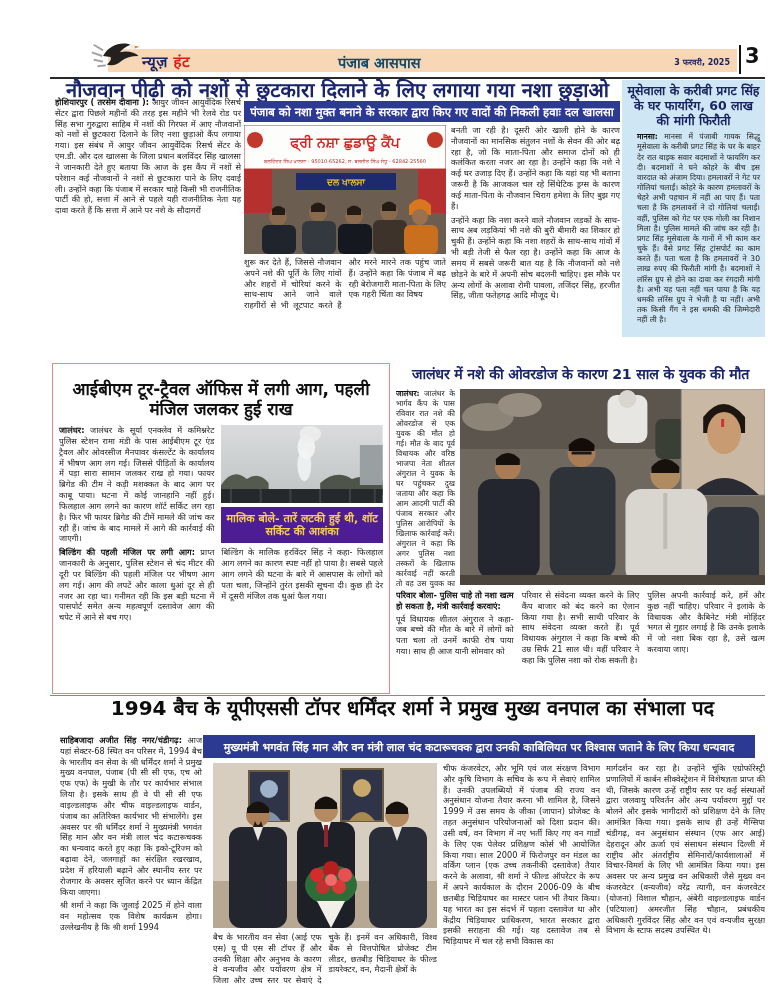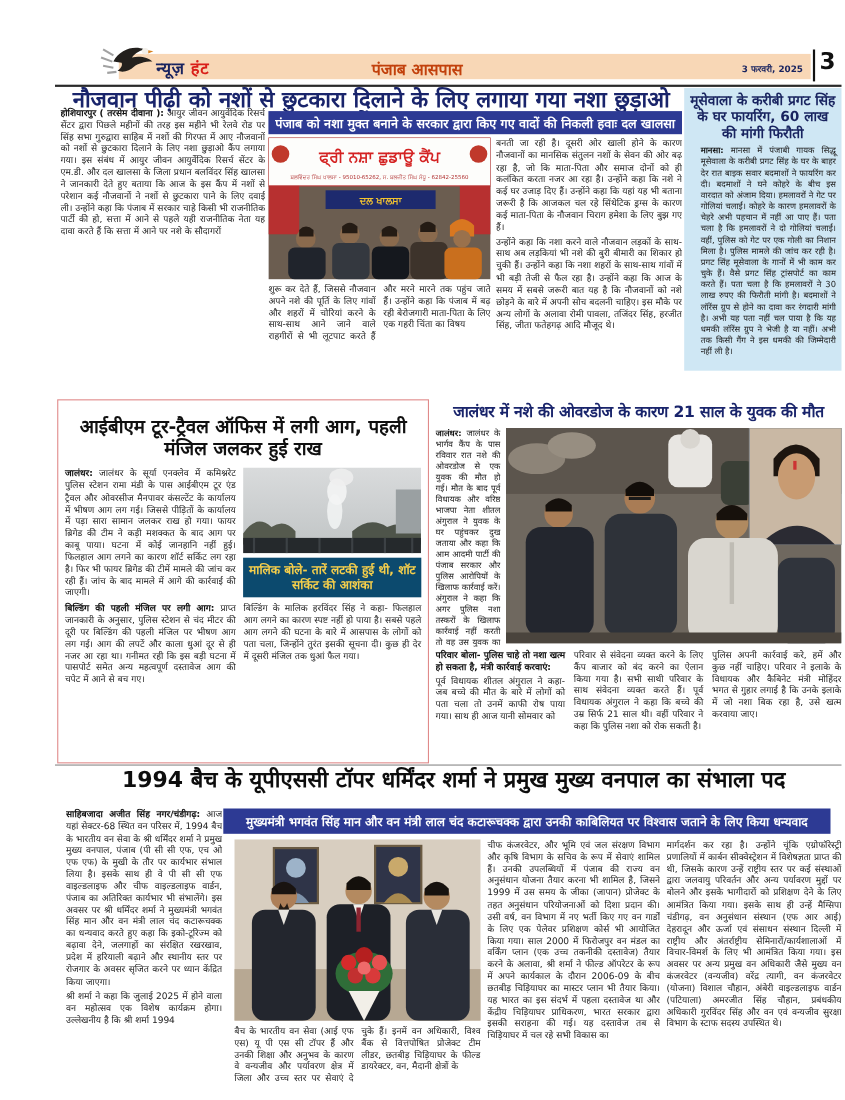--- a/index.html
+++ b/index.html
@@ -7,21 +7,21 @@
         font-family:"DejaVu Sans","Liberation Sans",sans-serif;color:#1b1b1b;}
   .abs{position:absolute;}
   .body-text{font-size:8.2px;line-height:1.32;text-align:justify;color:#222;}
   .body-text p{margin:0 0 3px 0;}
   .dateline{font-weight:bold;color:#111;}
   .byline{font-weight:bold;color:#111;}
   
   #mast-strip{left:108px;top:49px;width:629px;height:23px;background:#f8d7b6;}
   #mast-logo{left:142px;top:51px;font-size:15px;font-weight:bold;color:#18235f;letter-spacing:.5px;}
   #mast-logo .accent{color:#d91e18;}
-  #mast-section{left:338px;top:52px;font-size:14.5px;font-weight:bold;color:#c2410c;}
+  #mast-section{left:338px;top:52px;font-size:14.5px;font-weight:bold;color:#0c4a6e;}
   #mast-date{left:590px;top:56px;width:140px;text-align:right;font-size:8px;font-weight:bold;color:#18235f;}
   #mast-divider{left:739px;top:45px;width:2px;height:29px;background:#111;}
   #mast-pageno{left:745px;top:44px;font-size:21px;font-weight:bold;color:#111;}
   #mast-rule{left:50px;top:77px;width:715px;height:2px;background:#2a2a2a;}
   #mast-bird{left:90px;top:37px;width:56px;height:38px;}
   
   #a1-headline{left:55px;top:80px;width:565px;font-size:20px;line-height:1.06;font-weight:bold;
                color:#19246b;text-align:center;}
   #a1-kicker{left:244px;top:101px;width:376px;height:21px;background:#2d3a94;color:#fff;
              display:flex;align-items:center;justify-content:center;font-weight:bold;font-size:11.5px;}
@@ -34,21 +34,21 @@
   #a1-sidebar .sb-head{font-size:12.5px;font-weight:bold;color:#18235f;text-align:center;line-height:1.18;margin:0 0 4px 0;}
   #a1-sidebar .sb-body{font-size:7.6px;line-height:1.34;text-align:justify;color:#222;margin-left:10px;}
   
   #a2-box{left:52px;top:363px;width:338px;height:331px;border:1.5px solid #e08a8a;
           box-sizing:border-box;padding:14px 6px;overflow:hidden;}
   #a2-headline{font-size:17px;font-weight:bold;color:#101010;text-align:center;line-height:1.15;margin:2px 0 6px 0;}
   #a2-cols{display:flex;gap:7px;}
   #a2-left{width:49%;}
   #a2-right{width:51%;}
   #a2-photo{width:100%;height:78px;display:block;}
-  #a2-subbox{background:#0c4a6e;color:#f7cf4b;font-weight:bold;font-size:11px;line-height:1.2;
+  #a2-subbox{background:#4c1d95;color:#f7cf4b;font-weight:bold;font-size:11px;line-height:1.2;
              text-align:center;padding:5px 4px;margin:4px 0 4px 0;}
   
   #a3-headline{left:396px;top:364px;width:369px;font-size:14.2px;font-weight:bold;color:#19246b;
                text-align:center;white-space:nowrap;overflow:hidden;letter-spacing:-.2px;}
   #a3-col1{left:396px;top:389px;width:59px;height:199px;overflow:hidden;font-size:7.6px;}
   #a3-photo{left:460px;top:389px;width:305px;height:196px;}
   #a3-below{left:396px;top:590px;width:369px;height:104px;column-count:3;column-gap:8px;overflow:hidden;}
   #a3-below p{margin:0 0 2px 0;}
   .sub-bold{font-weight:bold;color:#111;}
   

